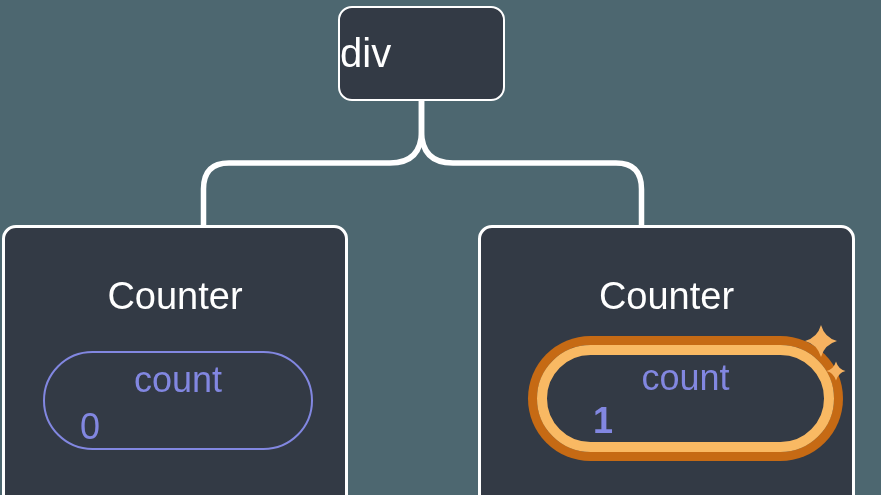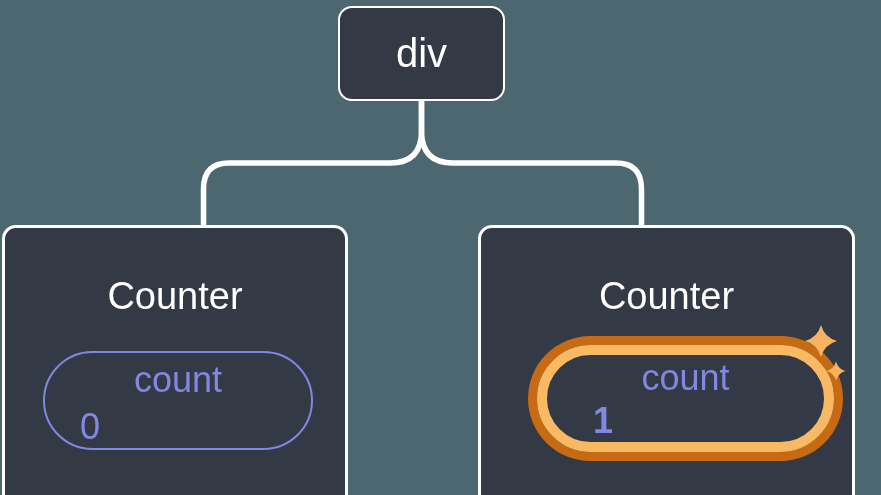--- a/index.html
+++ b/index.html
@@ -33,21 +33,20 @@
     box-sizing: border-box;
   }
   .root-node {
     left: 338px;
     top: 6px;
     width: 167px;
     height: 95px;
     border-width: 2.5px;
     display: flex;
     align-items: center;
-    justify-content: center;
     color: var(--title-text, #ffffff);
     font-size: 40px;
   }
   .counter-node {
     top: 225px;
     height: 298px;
   }
   .counter-node.left  { left: 2px;   width: 346px; }
   .counter-node.right { left: 478px; width: 377px; }
   .node-title {

